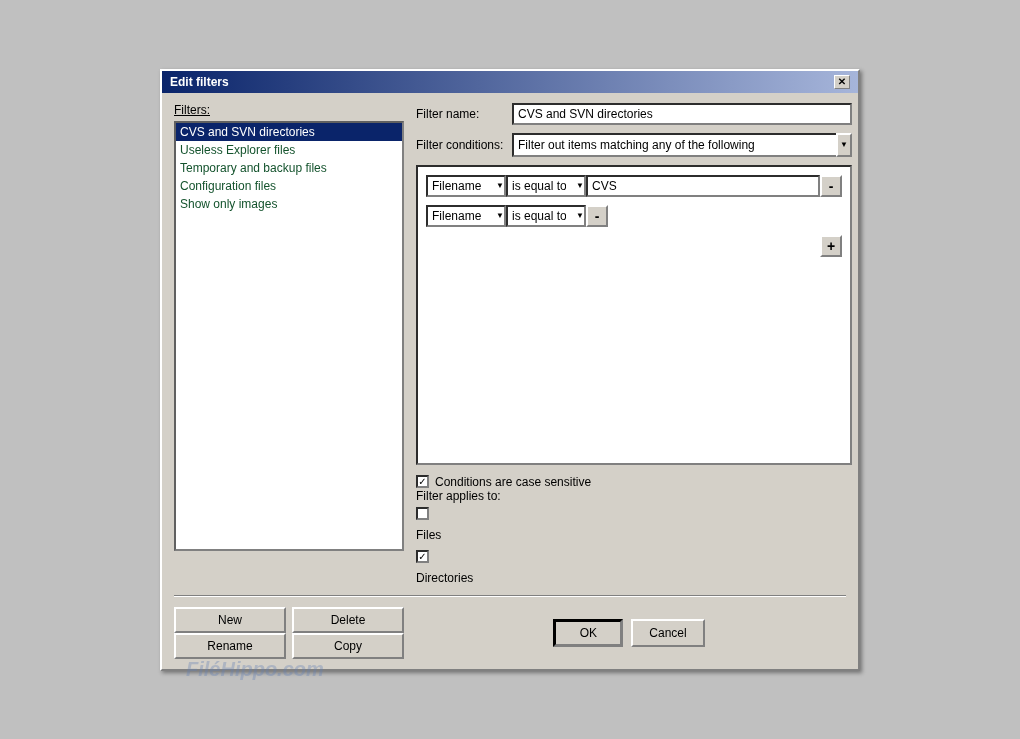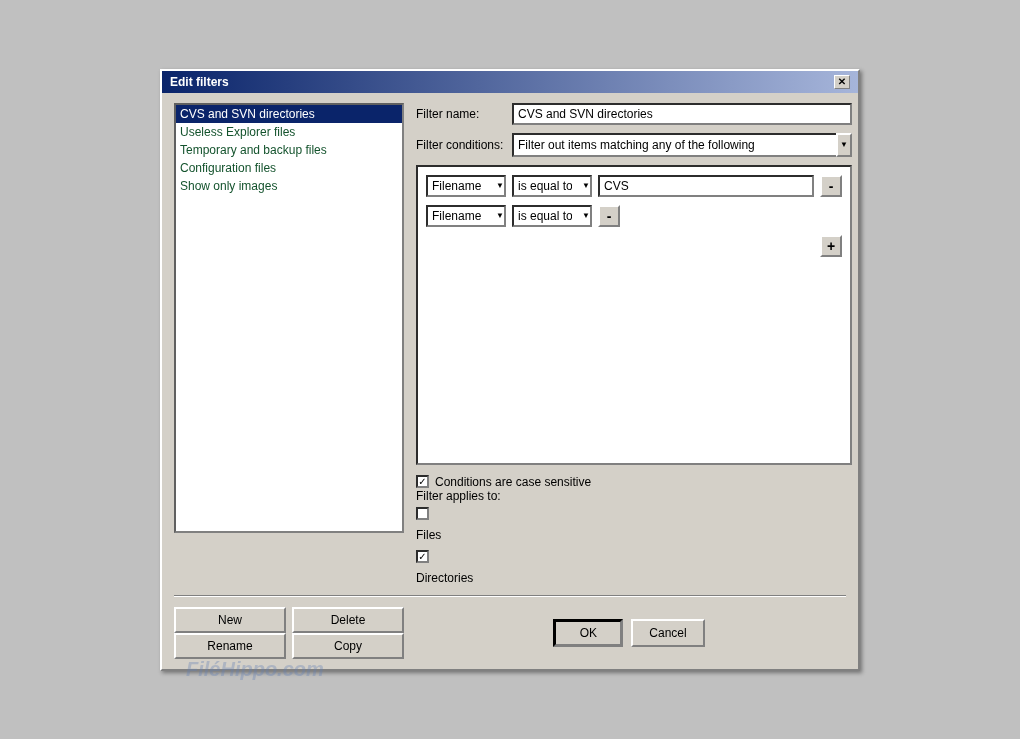--- a/index.html
+++ b/index.html
@@ -108,21 +108,20 @@
     .conditions-box {
       border: 2px inset #808080;
       background: white;
       min-height: 300px;
       padding: 8px;
       position: relative;
     }
     .condition-row {
       display: flex;
       align-items: center;
-      gap: 6px;
       margin-bottom: 8px;
     }
     .win-select {
       background: white;
       border: 2px inset #808080;
       padding: 2px 4px;
       font-size: 12px;
       appearance: none;
       -webkit-appearance: none;
       cursor: pointer;
@@ -322,20 +321,21 @@
 
   <div class="title-bar">
     <span class="title-bar-text">Edit filters</span>
     <div class="title-bar-close">✕</div>
   </div>
 
   <div class="dialog-content">
     <div class="main-area">
 
       <div class="left-panel">
+        <div class="filters-label">Filters:</div>
         <ul class="filter-list">
           <li class="selected">CVS and SVN directories</li>
           <li>Useless Explorer files</li>
           <li>Temporary and backup files</li>
           <li>Configuration files</li>
           <li>Show only images</li>
         </ul>
       </div>
 
       <div class="right-panel">

